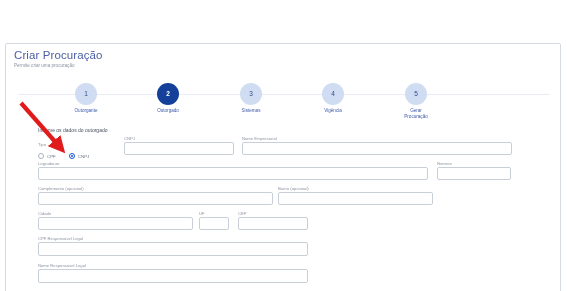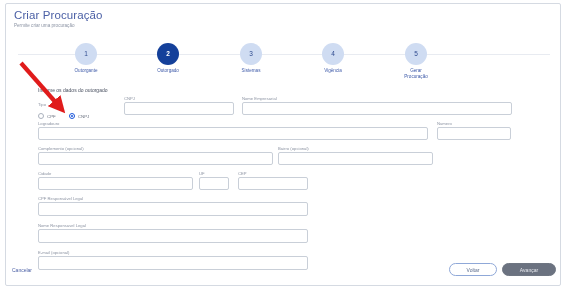--- a/index.html
+++ b/index.html
@@ -12,20 +12,21 @@
     height: 291px;
     overflow: hidden;
     font-family: "Liberation Sans", sans-serif;
     -webkit-font-smoothing: antialiased;
   }
   #page {
     position: relative;
     width: 567px;
     height: 244px;
     background: #ffffff;
+    margin-top: 40px;
   }
   
   .card {
     position: absolute;
     left: 5px;
     top: 3px;
     width: 556px;
     height: 283px;
     box-sizing: border-box;
     border: 1px solid #d5dae2;

